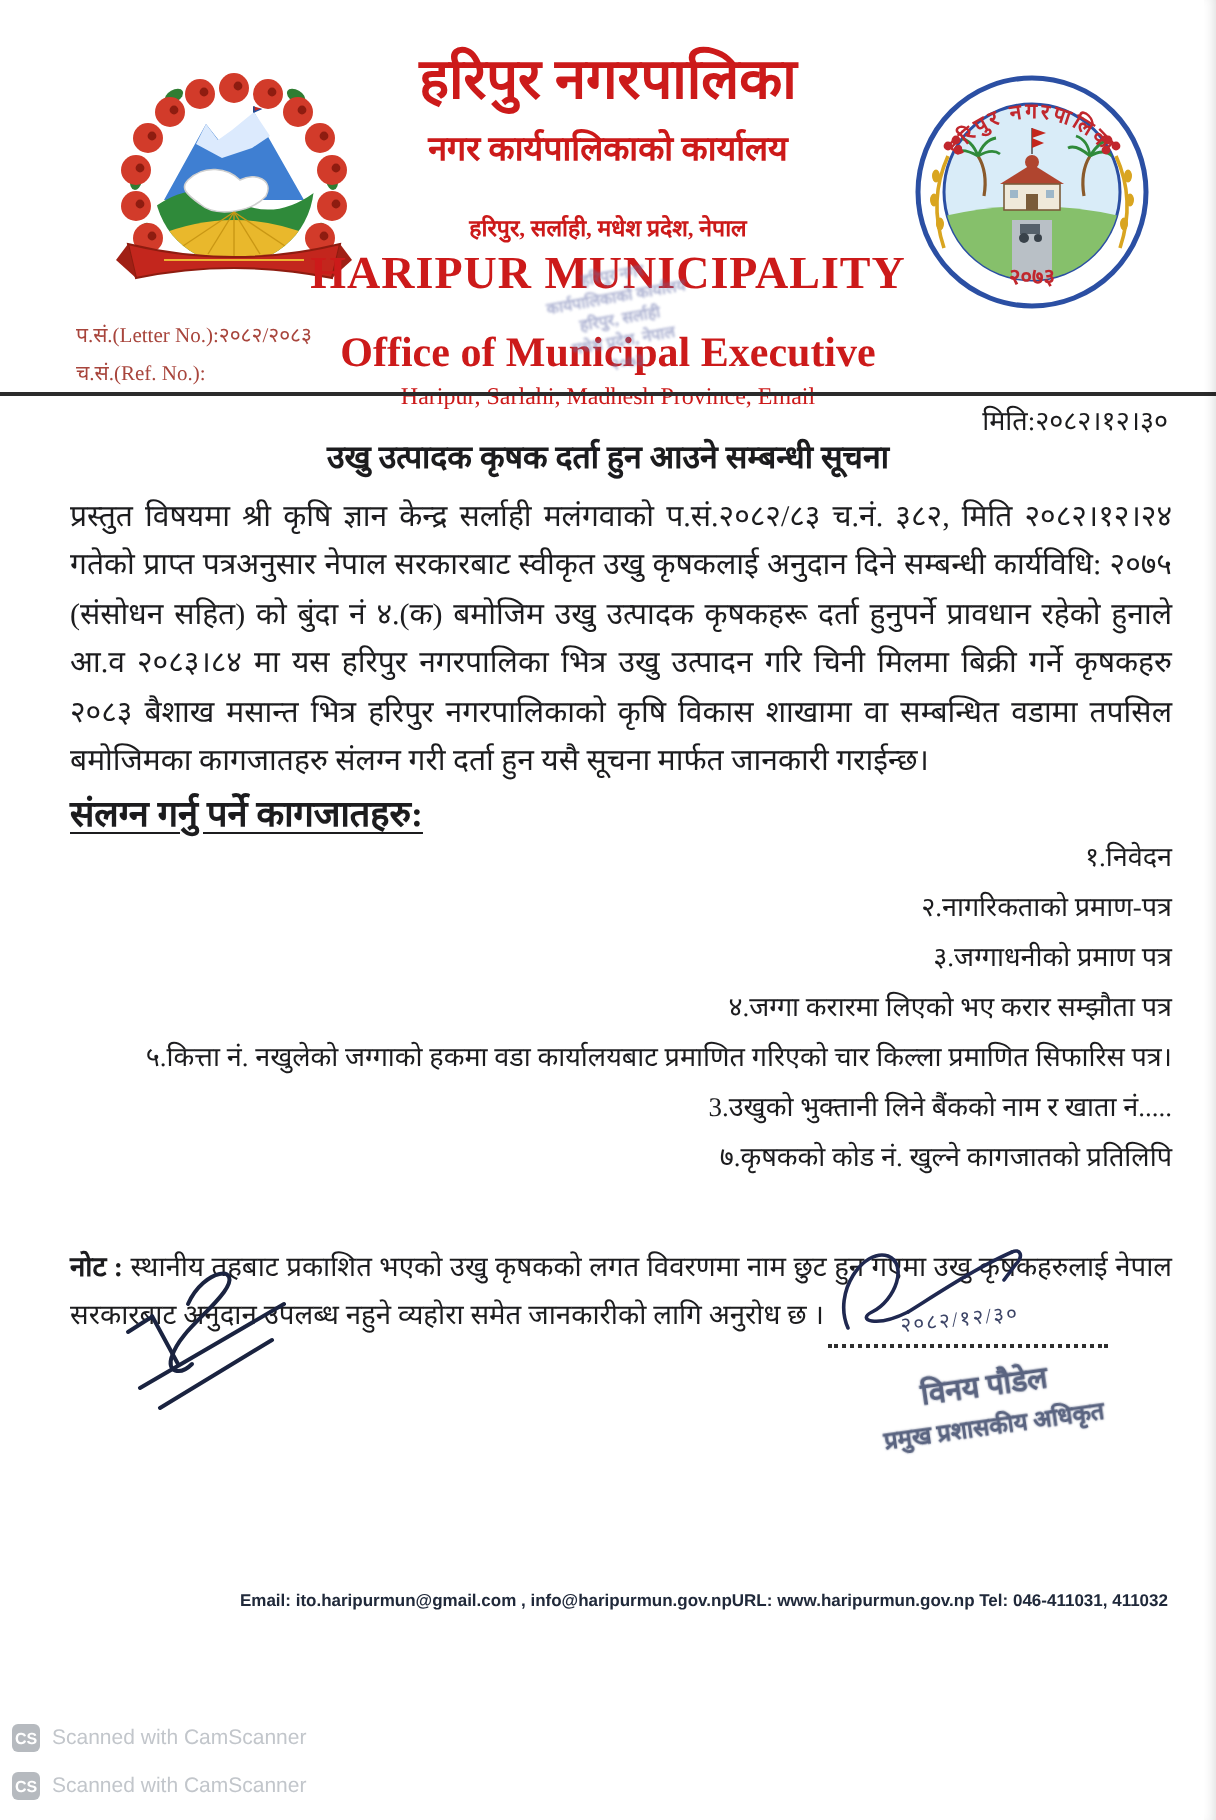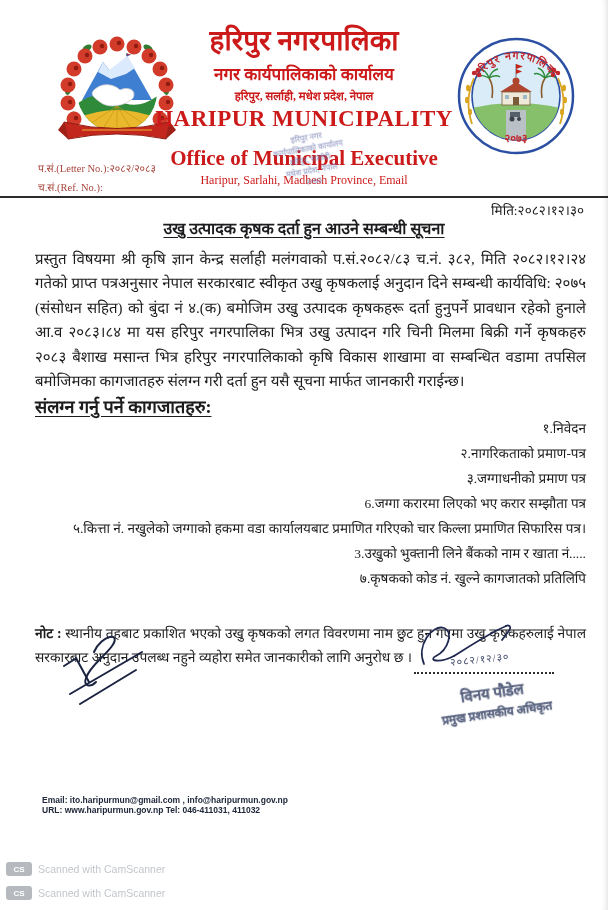--- a/index.html
+++ b/index.html
@@ -8,34 +8,34 @@
   .page::after{content:"";position:absolute;top:0;right:0;bottom:0;width:6px;
         box-shadow:inset -5px 0 7px -5px rgba(0,0,0,.18);pointer-events:none;}
 
   
   .emblem{position:absolute;left:56px;top:32px;}
   .seal{position:absolute;left:456px;top:36px;}
   .head-center{position:absolute;left:50%;transform:translateX(-50%);top:26px;width:320px;
         text-align:center;color:#cc1a1a;}
   .np-title{font-size:28px;font-weight:bold;line-height:1.1;}
   .np-office{font-size:17px;font-weight:bold;margin-top:5px;}
-  .np-addr{font-size:11.5px;font-weight:bold;margin-top:3px;}
+  .np-addr{font-size:11.5px;font-weight:bold;margin-top:21px;}
   .en-title{font-size:23px;font-weight:bold;letter-spacing:.5px;margin-top:3px;}
   .en-office{font-size:21px;font-weight:bold;margin-top:14px;}
   .en-addr{font-size:12px;margin-top:2px;}
 
   .refs{position:absolute;left:38px;top:159px;color:#a8453c;font-size:10.5px;line-height:19px;}
   .ghost-stamp{position:absolute;left:250px;top:132px;width:120px;text-align:center;
         transform:rotate(-10deg);color:#6a74ac;opacity:.55;filter:blur(.4px);
         font-size:8px;line-height:11px;font-weight:bold;}
   .rule{position:absolute;left:0;top:196px;width:608px;height:2px;background:#2b2b2b;}
   .date-line{position:absolute;right:24px;top:201px;font-size:13.5px;}
 
   .notice-title{position:absolute;left:0;top:217px;width:608px;text-align:center;
-        font-size:16px;font-weight:bold;text-decoration:underline;
+        font-size:16px;font-weight:bold;
         text-underline-offset:3px;}
 
   .body-par{position:absolute;left:35px;top:247px;width:551px;font-size:15px;
         line-height:24.4px;text-align:justify;}
 
   .attach-head{position:absolute;left:35px;top:394px;font-size:18px;font-weight:bold;
         text-decoration:underline;text-underline-offset:3px;}
   .attach-list{position:absolute;left:35px;top:416px;width:551px;font-size:13.5px;}
   .attach-list .item{line-height:25px;text-align:right;}
 
@@ -52,26 +52,26 @@
   .sig-dots{position:absolute;left:22px;top:56px;width:140px;border-bottom:2.2px dotted #2e2e2e;}
   .stamp-name{position:absolute;left:0;top:66px;width:200px;text-align:center;
         transform:rotate(-8deg);color:#5a6480;font-weight:bold;font-size:15px;
         text-shadow:0 0 1px rgba(90,100,130,.8);filter:blur(.25px);}
   .stamp-title{position:absolute;left:0;top:88px;width:210px;text-align:center;
         transform:rotate(-8deg);color:#5a6480;font-weight:bold;font-size:12px;
         text-shadow:0 0 1px rgba(90,100,130,.8);filter:blur(.25px);}
 
   .footer{position:absolute;left:42px;right:24px;top:795px;display:flex;
         justify-content:flex-end;font-family:"Liberation Sans","DejaVu Sans",sans-serif;
-        font-size:8.5px;font-weight:bold;color:#20293a;flex-direction:column;}
+        font-size:8.5px;font-weight:bold;color:#20293a;}
 
   .watermark{position:absolute;left:6px;display:flex;align-items:center;gap:6px;
         font-family:"Liberation Sans","DejaVu Sans",sans-serif;color:#c2c6cb;font-size:10.5px;}
   .wm1{top:862px;} .wm2{top:886px;}
-  .cs-box{width:26px;height:14px;background:#b6babf;color:#fff;font-size:8px;font-weight:bold;
+  .cs-box{width:14px;height:14px;background:#b6babf;color:#fff;font-size:8px;font-weight:bold;
         display:flex;align-items:center;justify-content:center;border-radius:3px;}
 </style>
 </head>
 <body>
 
 <div class="page">
 
   <svg class="emblem" width="122" height="126" viewBox="0 0 122 126">
     <defs>
         <clipPath id="inCirc">
@@ -248,21 +248,21 @@
   <div class="notice-title">उखु उत्पादक कृषक दर्ता हुन आउने सम्बन्धी सूचना</div>
 
   <div class="body-par">प्रस्तुत विषयमा श्री कृषि ज्ञान केन्द्र सर्लाही मलंगवाको प.सं.२०८२/८३ च.नं. ३८२, मिति २०८२।१२।२४ गतेको प्राप्त पत्रअनुसार नेपाल सरकारबाट स्वीकृत उखु कृषकलाई अनुदान दिने सम्बन्धी कार्यविधि: २०७५ (संसोधन सहित) को बुंदा नं ४.(क) बमोजिम उखु उत्पादक कृषकहरू दर्ता हुनुपर्ने प्रावधान रहेको हुनाले आ.व २०८३।८४ मा यस हरिपुर नगरपालिका भित्र उखु उत्पादन गरि चिनी मिलमा बिक्री गर्ने कृषकहरु २०८३ बैशाख मसान्त भित्र हरिपुर नगरपालिकाको कृषि विकास शाखामा वा सम्बन्धित वडामा तपसिल बमोजिमका कागजातहरु संलग्न गरी दर्ता हुन यसै सूचना मार्फत जानकारी गराईन्छ।</div>
 
   <div class="attach-head">संलग्न गर्नु पर्ने कागजातहरु:</div>
 
   <div class="attach-list">
     <div class="item">१.निवेदन</div>
     <div class="item">२.नागरिकताको प्रमाण-पत्र</div>
     <div class="item">३.जग्गाधनीको प्रमाण पत्र</div>
-    <div class="item">6.जग्गा करारमा लिएको भए करार सम्झौता पत्र</div>
+    <div class="item">४.जग्गा करारमा लिएको भए करार सम्झौता पत्र</div>
     <div class="item">५.कित्ता नं. नखुलेको जग्गाको हकमा वडा कार्यालयबाट प्रमाणित गरिएको चार किल्ला प्रमाणित सिफारिस पत्र।</div>
     <div class="item">3.उखुको भुक्तानी लिने बैंकको नाम र खाता नं.....</div>
     <div class="item">७.कृषकको कोड नं. खुल्ने कागजातको प्रतिलिपि</div>
   </div>
 
   <div class="note-par">
     <b>नोट :</b><span> स्थानीय तहबाट प्रकाशित भएको उखु कृषकको लगत विवरणमा नाम छुट हुन गएमा उखु कृषकहरुलाई नेपाल सरकारबाट अनुदान उपलब्ध नहुने व्यहोरा समेत जानकारीको लागि अनुरोध छ ।</span>
   </div>
 
   <svg class="scribble-left" width="110" height="78" viewBox="0 0 110 78">

